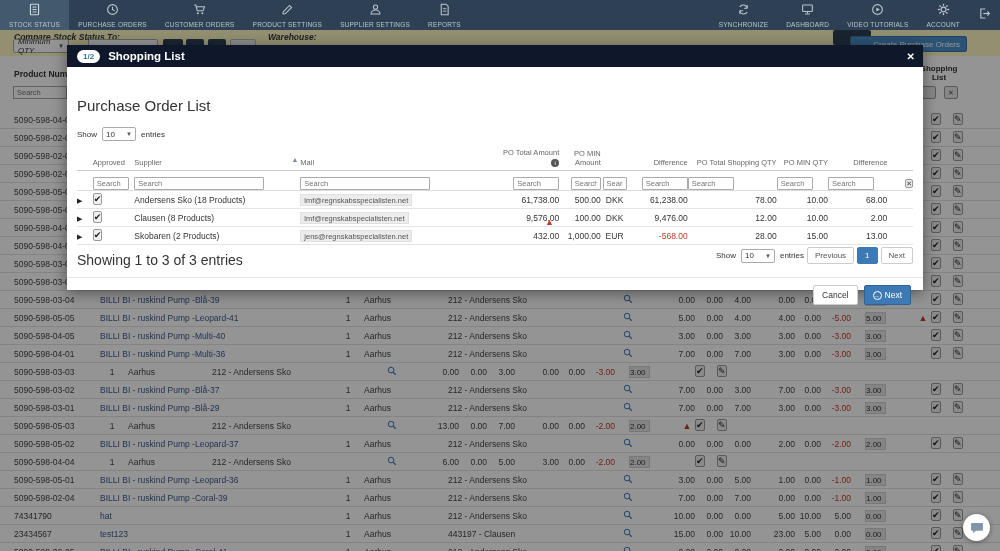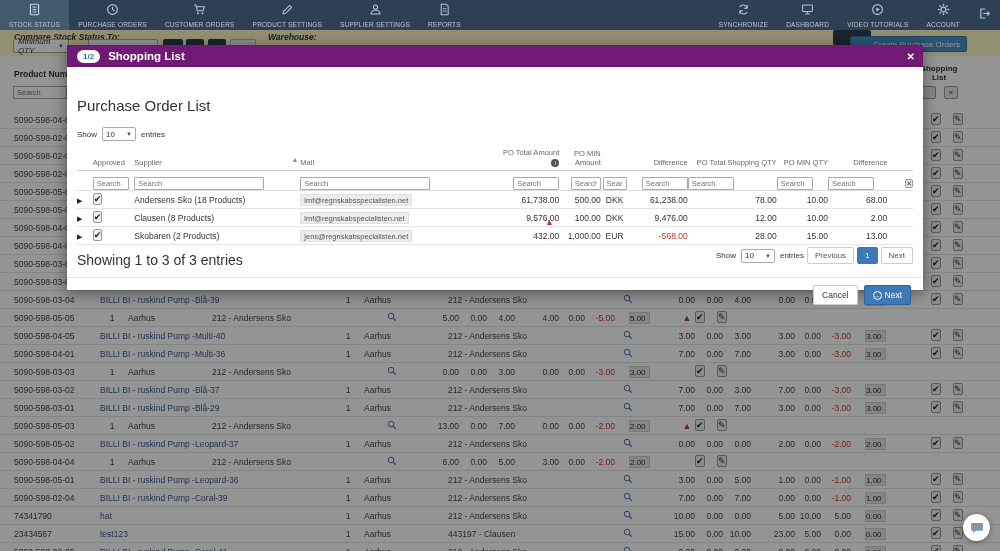--- a/index.html
+++ b/index.html
@@ -50,21 +50,21 @@
   .warn-tri { color:#c0392b; font-size:9px; line-height:9px; }
   .c-chk, .c-edit { width:22px; }
   .sq-btn { width:13px; height:13px; background:#f0f0f0; border:1px solid #9a9a9a; border-radius:2px; font-size:9px; line-height:11px; text-align:center; color:#222; }
   .neg { color:#c0392b; }
 
   
   .overlay { position:absolute; left:0; top:30px; width:1000px; height:521px; background:rgba(0,0,0,0.42); z-index:5; }
 
   
   .modal { position:absolute; left:67px; top:45px; width:856px; height:245px; background:#fff; z-index:10; box-shadow:0 3px 14px rgba(0,0,0,.45); }
-  .modal-header { height:22px; background:#701a75; display:flex; align-items:center; padding:0 8px 0 10px; }
+  .modal-header { height:22px; background:#0f172a; display:flex; align-items:center; padding:0 8px 0 10px; }
   .step-badge { background:#fff; color:#35719f; font-size:8px; font-weight:bold; border-radius:8px; padding:2px 6px; margin-right:8px; }
   .modal-title { color:#fff; font-size:11.5px; font-weight:bold; }
   .modal-close { margin-left:auto; color:#fff; font-size:10px; font-weight:bold; cursor:pointer; }
   .modal-body { position:relative; height:223px; padding:0 10px; }
   .po-title { position:absolute; left:10px; top:30px; font-size:15px; color:#333; }
   .show-row { position:absolute; left:10px; top:60px; display:flex; align-items:center; font-size:8px; color:#333; }
   .show-select { width:34px; height:14px; border:1px solid #aaa; border-radius:2px; margin:0 5px; font-size:8px; color:#333; display:flex; align-items:center; justify-content:space-between; padding:0 3px; }
 
   .mtable { position:absolute; left:10px; top:80px; width:836px; }
   .mhead { display:flex; align-items:flex-end; font-size:7.5px; color:#666; border-bottom:1px solid #ccc; padding-bottom:3px; min-height:24px; }
@@ -460,20 +460,21 @@
           <span class="c-n n5">0.00</span>
           <span class="c-n n6 neg">-4.00</span>
           <span class="c-iq"><span class="iq-box">4.00</span></span>
           <span class="c-warn"><span class="warn-tri" style="visibility: hidden;">▲</span></span>
           <span class="c-chk"><span class="sq-btn">✔</span></span>
           <span class="c-edit"><span class="sq-btn">✎</span></span>
         </div>
 
         <div class="bgrow">
           <span class="c-pn">5090-598-05-05</span>
+          <span class="c-name">BILLI BI - ruskind Pump -Leopard-41</span>
           <span class="c-qty">1</span>
           <span class="c-wh">Aarhus</span>
           <span class="c-sup">212 - Andersens Sko</span>
           <span class="c-mag"><svg width="10" height="10" viewBox="0 0 16 16">
               <circle cx="6.5" cy="6.5" r="4.5" fill="none" stroke="#3a78b5" stroke-width="1.6"></circle>
               <line x1="10" y1="10" x2="14" y2="14" stroke="#3a78b5" stroke-width="1.8"></line>
             </svg></span>
           <span class="c-n n1">5.00</span>
           <span class="c-n n2">0.00</span>
           <span class="c-n n3">4.00</span>

